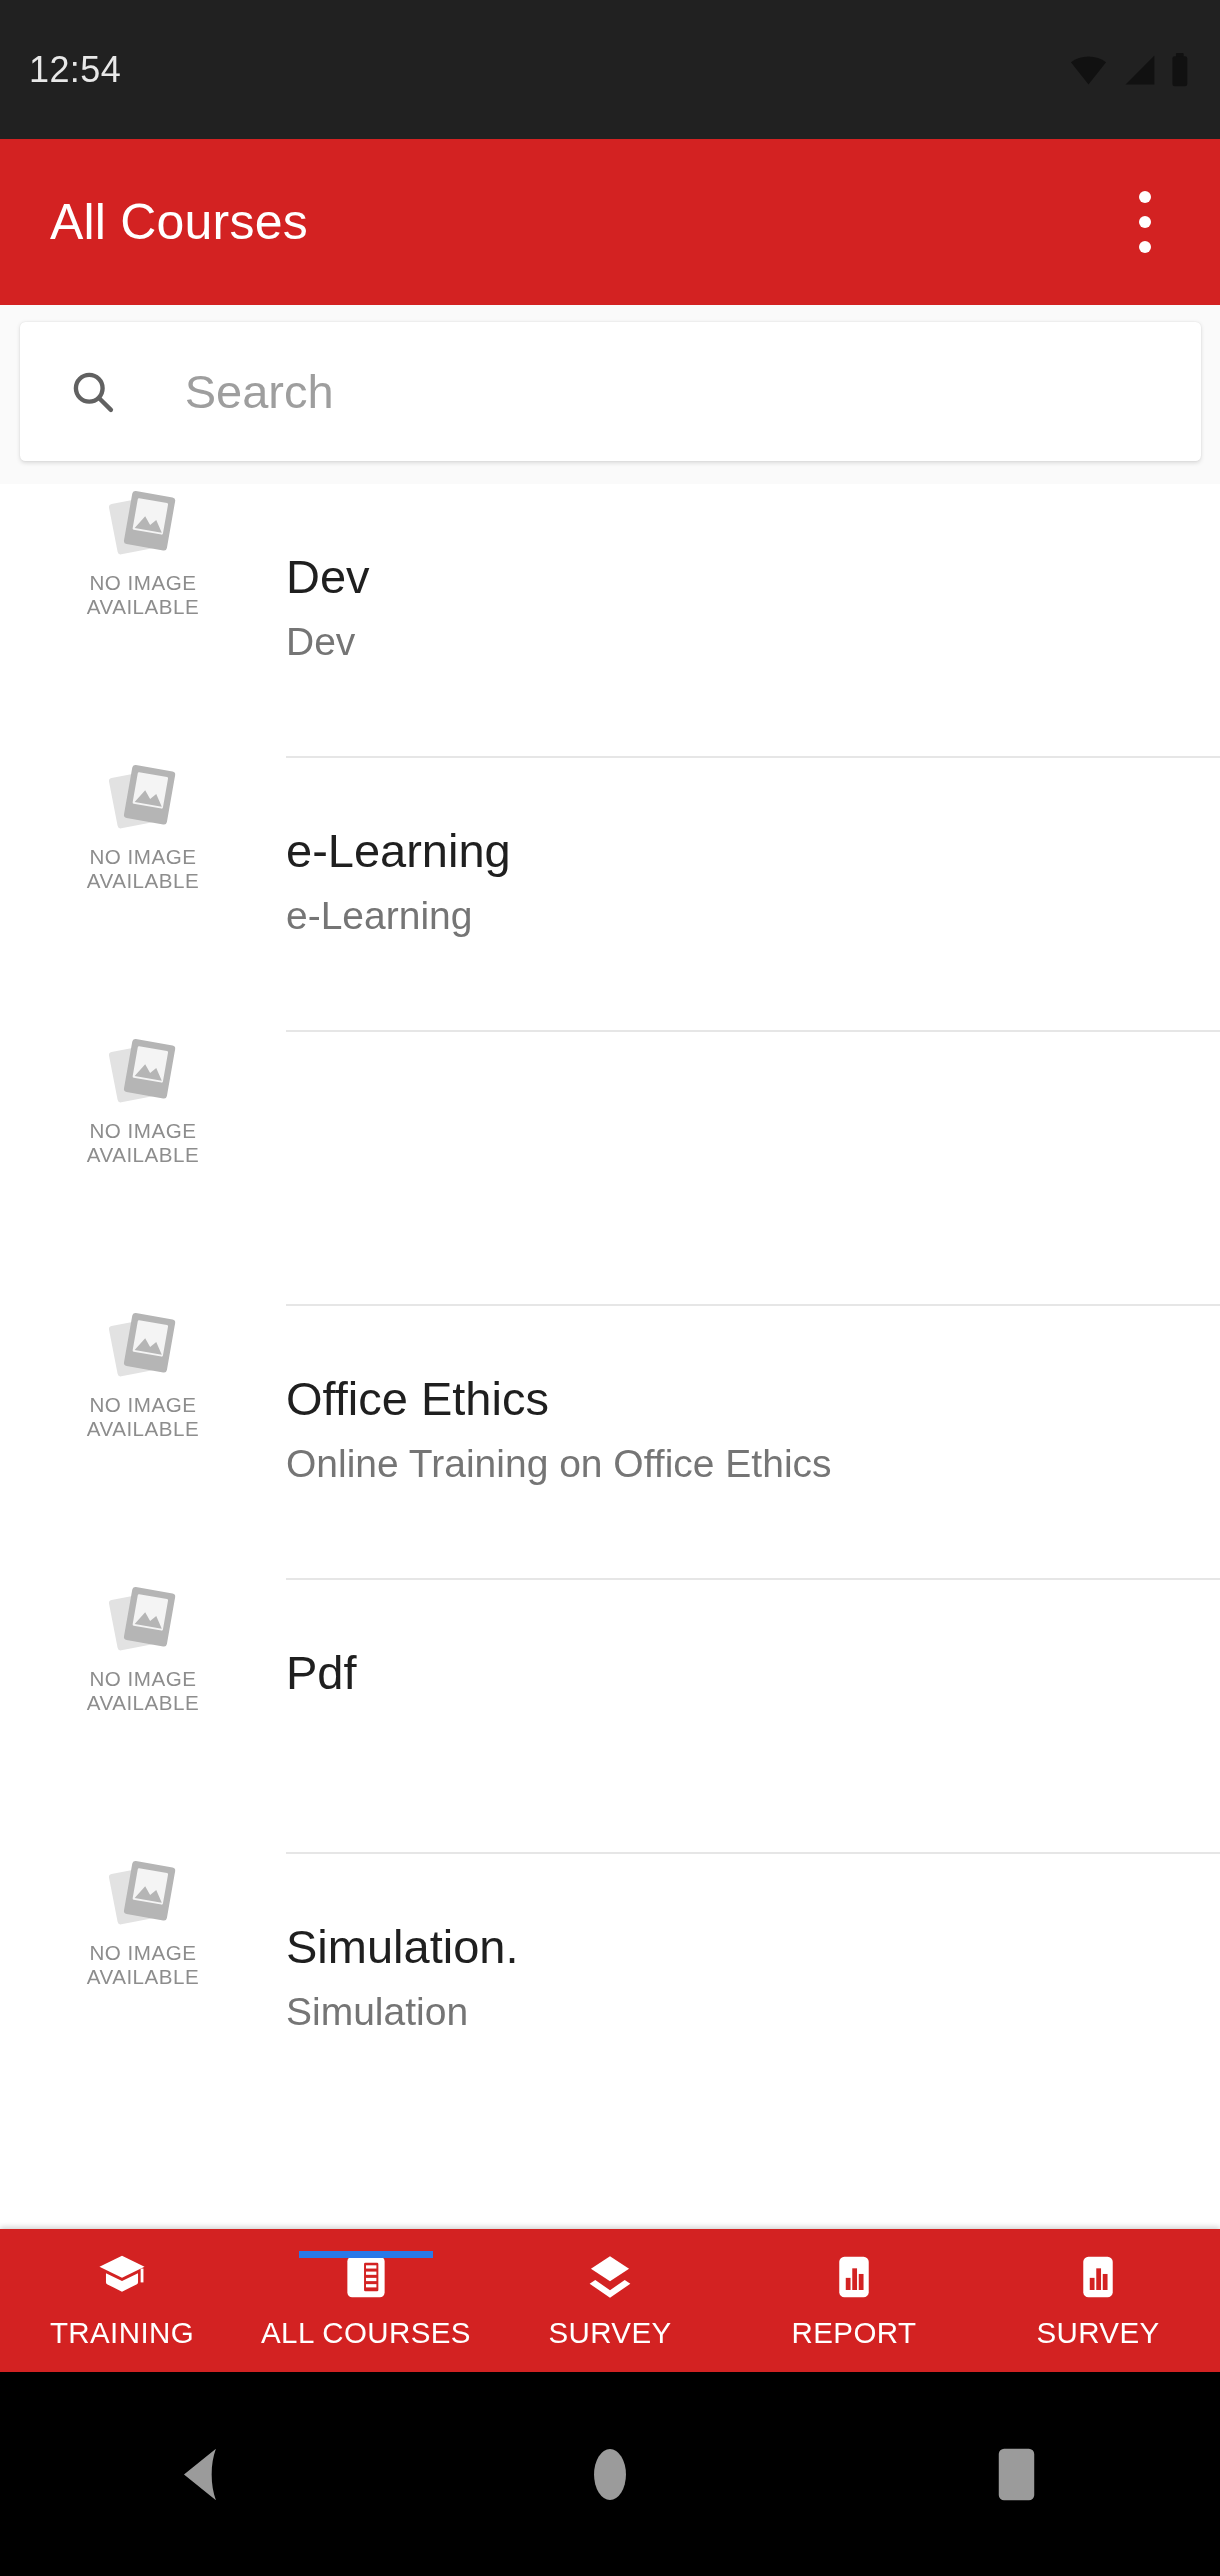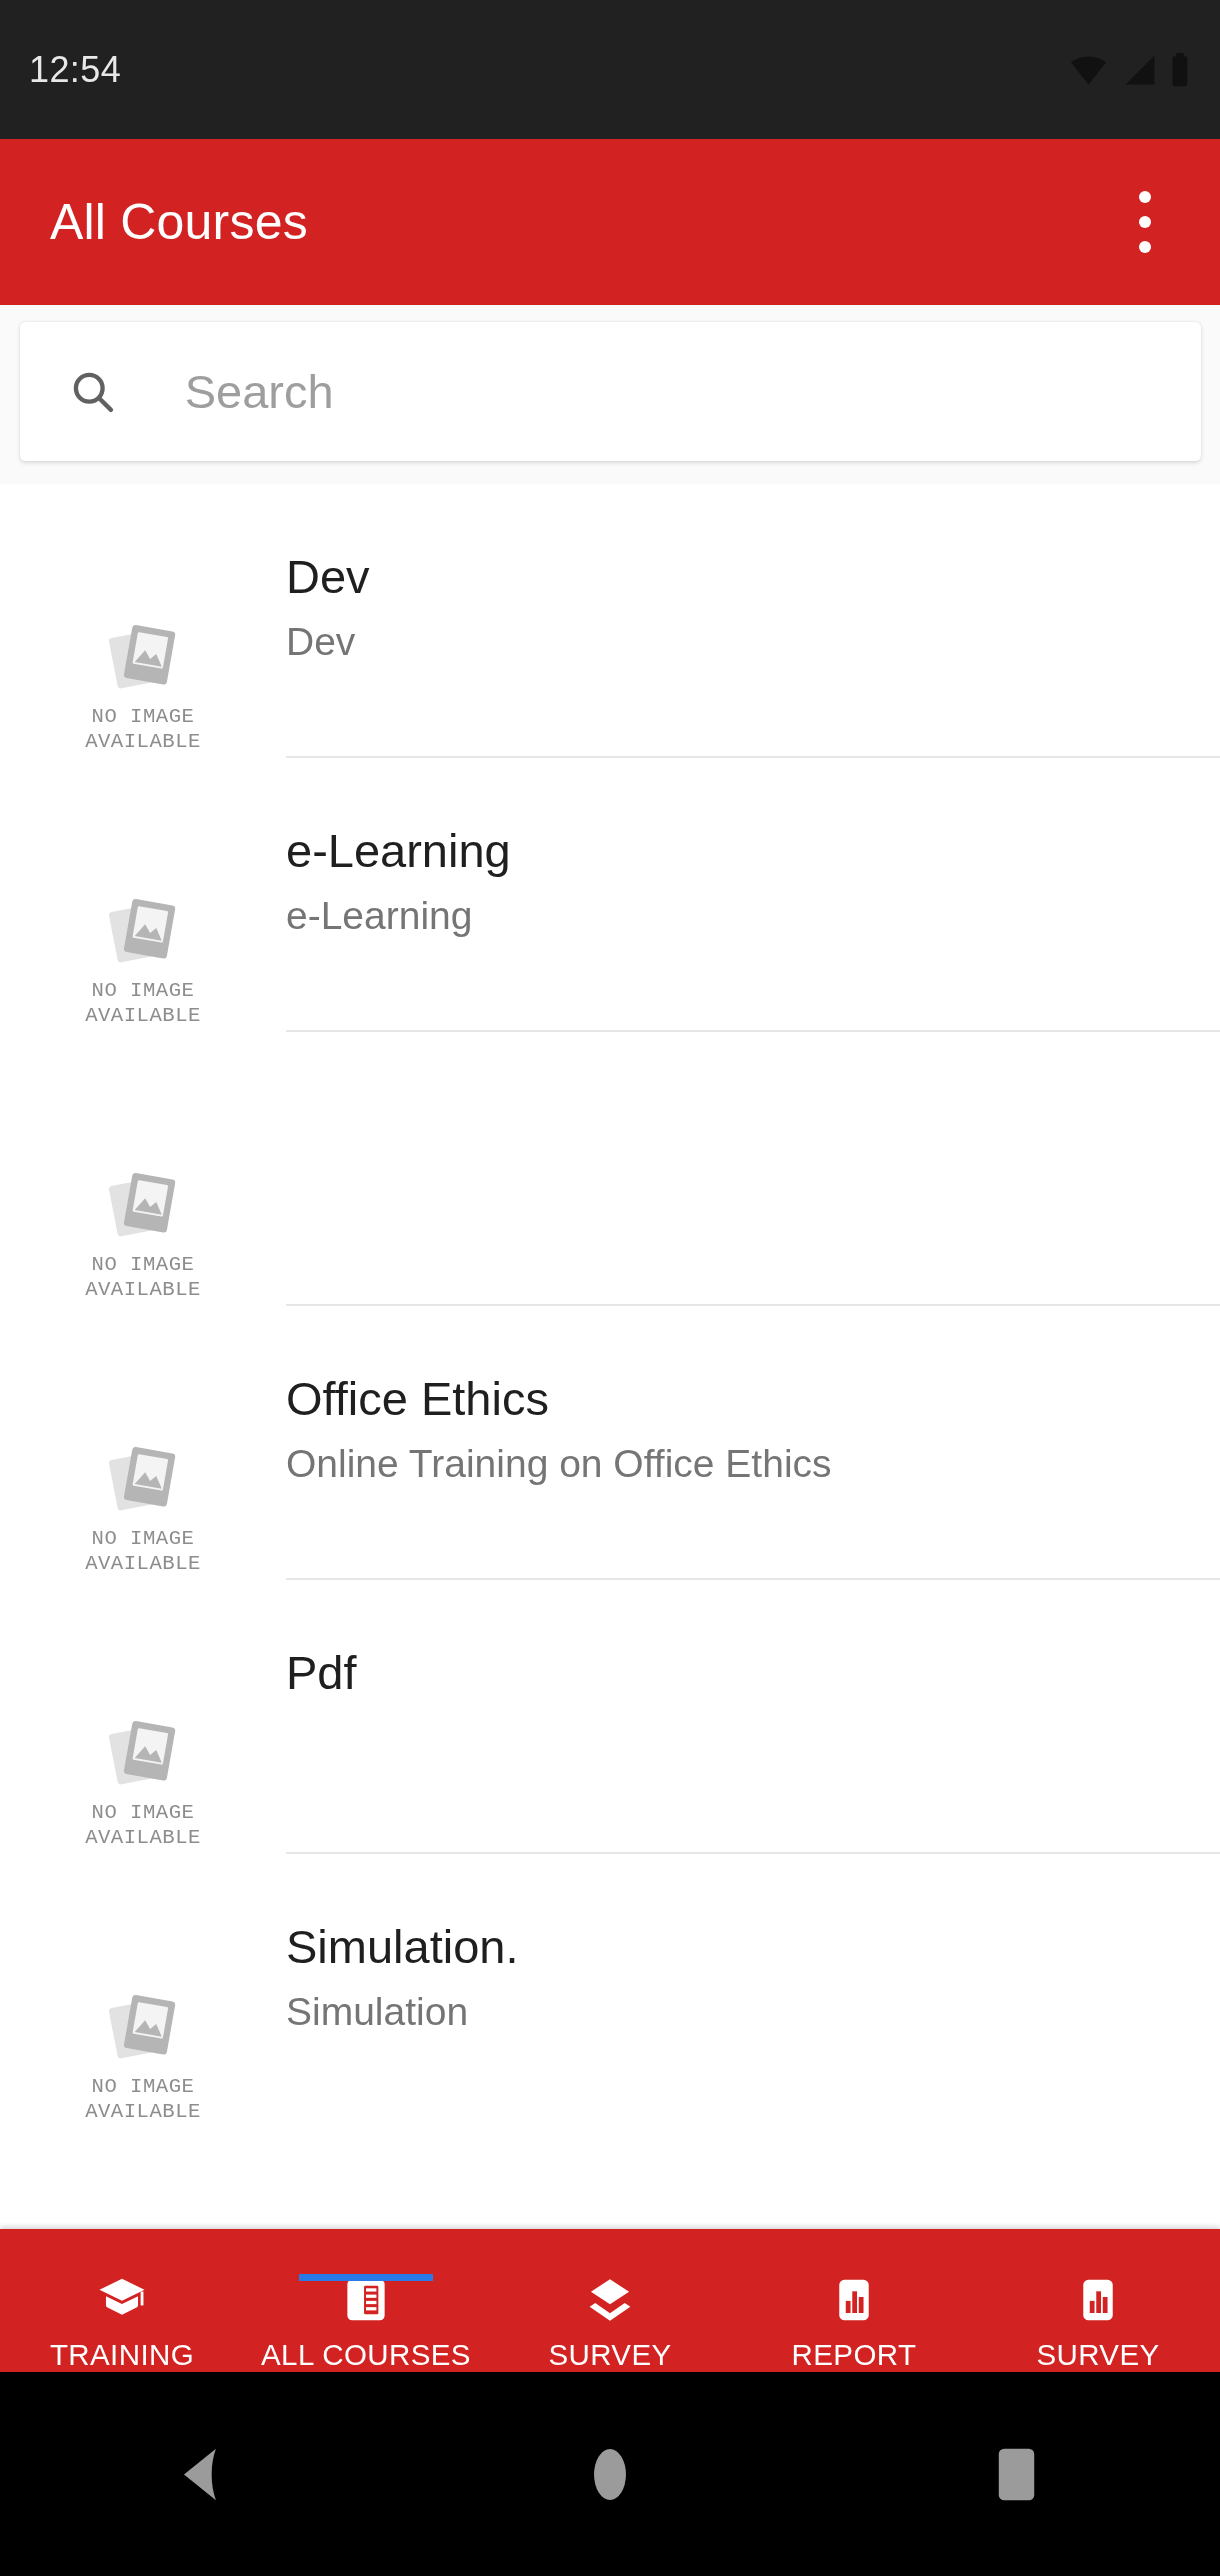--- a/index.html
+++ b/index.html
@@ -71,23 +71,22 @@
   .course-list {
     position:absolute; top:484px; left:0; width:1220px; height:1745px;
     background:#ffffff; overflow:hidden;
   }
   .course-row {
     position:relative; display:flex; align-items:flex-start;
     height:274px; padding-top:0;
   }
   .thumb-col {
     width:286px; min-width:286px;
-    display:flex; flex-direction:column; align-items:center; justify-content:flex-end;
+    display:flex; flex-direction:column; align-items:center; justify-content:flex-start;
     height:274px;
-    font-family:Liberation Mono, monospace;
   }
   .no-image {
     display:flex; flex-direction:column; align-items:center; justify-content:center;
     transform:translateY(-3.6px);
   }
   .no-image svg { display:block; }
   .no-image-label {
     margin-top:9px;
     font-size:20.6px; color:#8d8d8d; letter-spacing:0.5px;
     text-align:center; line-height:1.18; font-weight:400;
@@ -109,21 +108,21 @@
   .row-divider {
     position:absolute; left:0; right:0; bottom:0; height:1.8px;
     background:#e6e6e6;
   }
   .course-row:last-child .row-divider { display:none; }
 
   
   .bottom-nav {
     position:absolute; top:2229px; left:0; width:1220px; height:143px;
     background:#D32222;
-    display:flex; align-items:flex-end;
+    display:flex; align-items:center;
     box-shadow:0 -1.8px 5.4px rgba(0,0,0,.18);
   }
   .nav-item {
     flex:1; position:relative;
     display:flex; flex-direction:column; align-items:center; justify-content:center;
     gap:12.5px; cursor:pointer;
   }
   .nav-indicator {
     position:absolute; top:0; left:50%; transform:translateX(-50%);
     width:134px; height:7.2px; background:#2979e8; border-radius:0;

